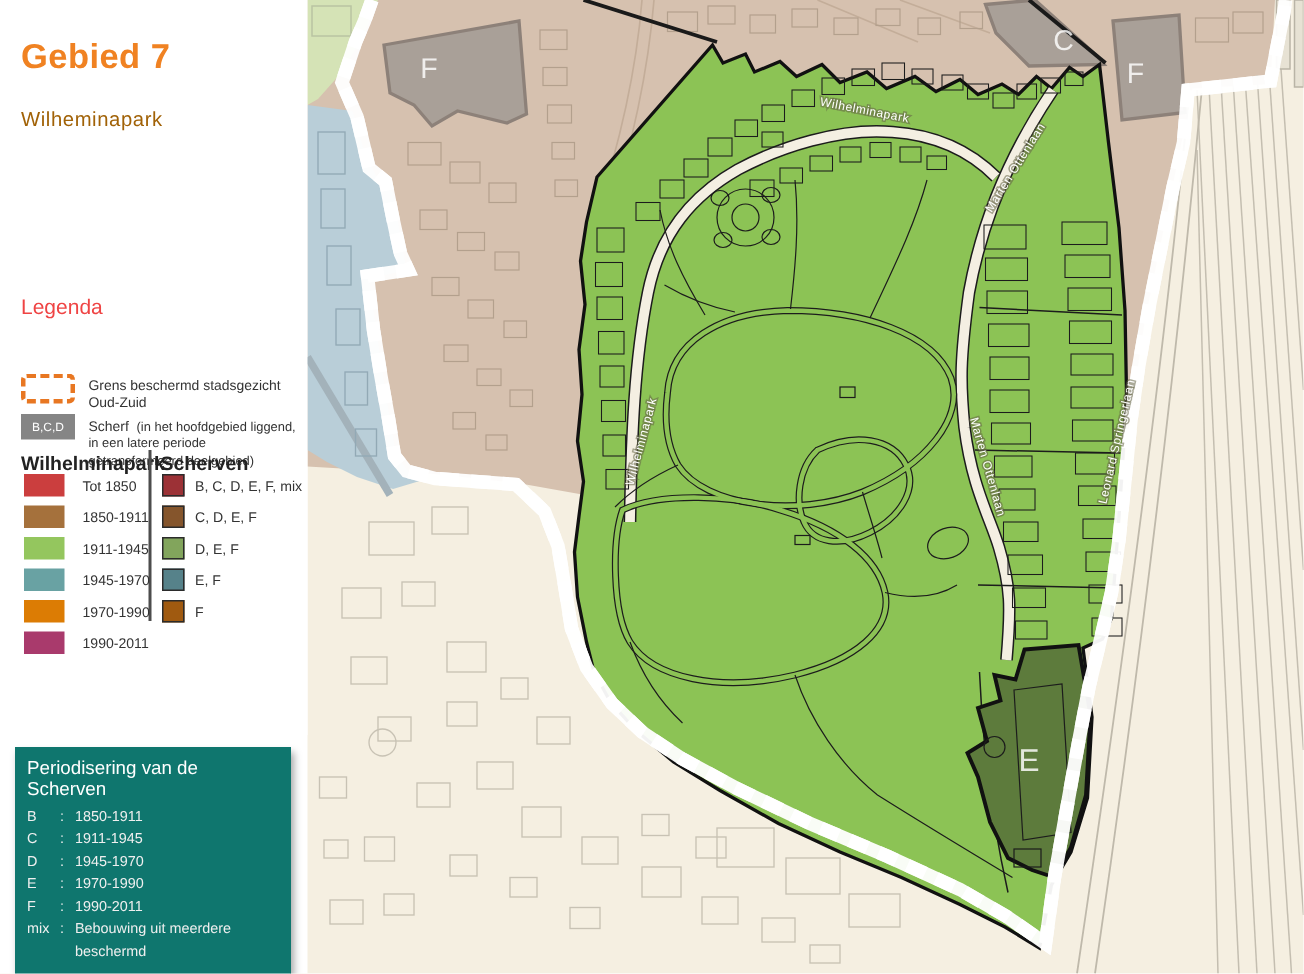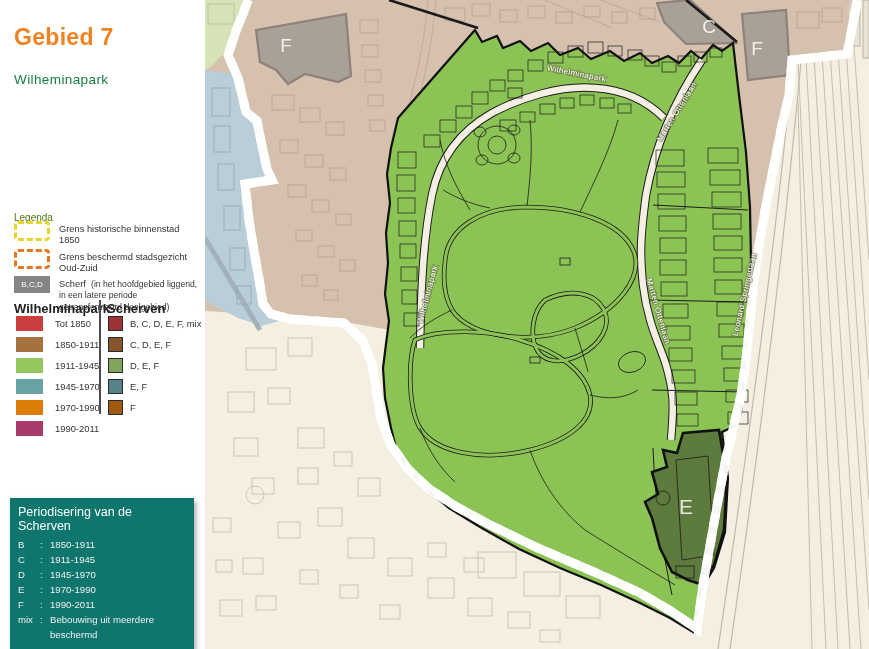--- a/index.html
+++ b/index.html
@@ -3,22 +3,22 @@
 <meta charset="utf-8">
 <style>
   html,body{margin:0;padding:0;background:#fff;width:869px;height:649px;overflow:hidden;
     font-family:"Liberation Sans",sans-serif;}
   #stage{position:relative;width:869px;height:649px;}
   #mapsvg{position:absolute;left:0;top:0;}
   
   #panel{position:absolute;left:0;top:0;width:205px;height:490px;background:#fff;z-index:5;}
   .abs{position:absolute;}
   .title{left:14px;top:24px;font-size:23px;font-weight:bold;color:#f08222;letter-spacing:.3px;}
-  .subtitle{left:14px;top:72px;font-size:13.5px;color:#15803d;letter-spacing:.4px;}
-  .legenda{left:14px;top:196px;font-size:10px;color:#4d7c0f;margin-top:16px;}
+  .subtitle{left:14px;top:72px;font-size:13.5px;color:#a16207;letter-spacing:.4px;}
+  .legenda{left:14px;top:196px;font-size:14px;color:#ef4444;}
   .leg-row{left:14px;display:flex;align-items:flex-start;width:185px;}
   .leg-swatch{width:30px;height:14px;border-radius:4px;flex:none;margin-right:9px;}
   .dash-y{border:3px dashed #e8d42a;}
   .dash-o{border:3px dashed #e87722;}
   .leg-box{width:36px;height:17px;background:#858585;color:#fff;font-size:8px;
     display:flex;align-items:center;justify-content:center;flex:none;margin-right:9px;}
   .leg-label{font-size:9.3px;color:#333;line-height:1.22;padding-top:3px;}
   .leg-label .det{font-size:8.6px;}
   .colhead{font-size:13px;font-weight:bold;color:#222;}
   .divider{left:99px;top:300px;width:2px;height:114px;background:#4d4d4d;}
@@ -312,24 +312,20 @@
     <text class="zone" x="686" y="514" text-anchor="middle" style="font-size:21px">E</text>
   </g>
 </svg>
 
 <div id="panel">
   <div class="abs title">Gebied 7</div>
   <div class="abs subtitle">Wilheminapark</div>
 
   <div class="abs legenda">Legenda</div>
 
-  <div class="abs leg-row" style="top:221px">
-    <div class="leg-swatch dash-y"></div>
-    <div class="leg-label">Grens historische binnenstad 1850</div>
-  </div>
   <div class="abs leg-row" style="top:276px">
     <div class="leg-box" style="background-color: rgb(133, 133, 133);">B,C,D</div>
     <div class="leg-label">
       <span>Scherf</span>&nbsp;
       <span class="det">(in het hoofdgebied liggend, in een latere periode getransformeerd deelgebied)</span>
     </div>
   </div>
   <div class="abs leg-row" style="top:249px">
     <div class="leg-swatch dash-o"></div>
     <div class="leg-label">Grens beschermd stadsgezicht Oud-Zuid</div>

